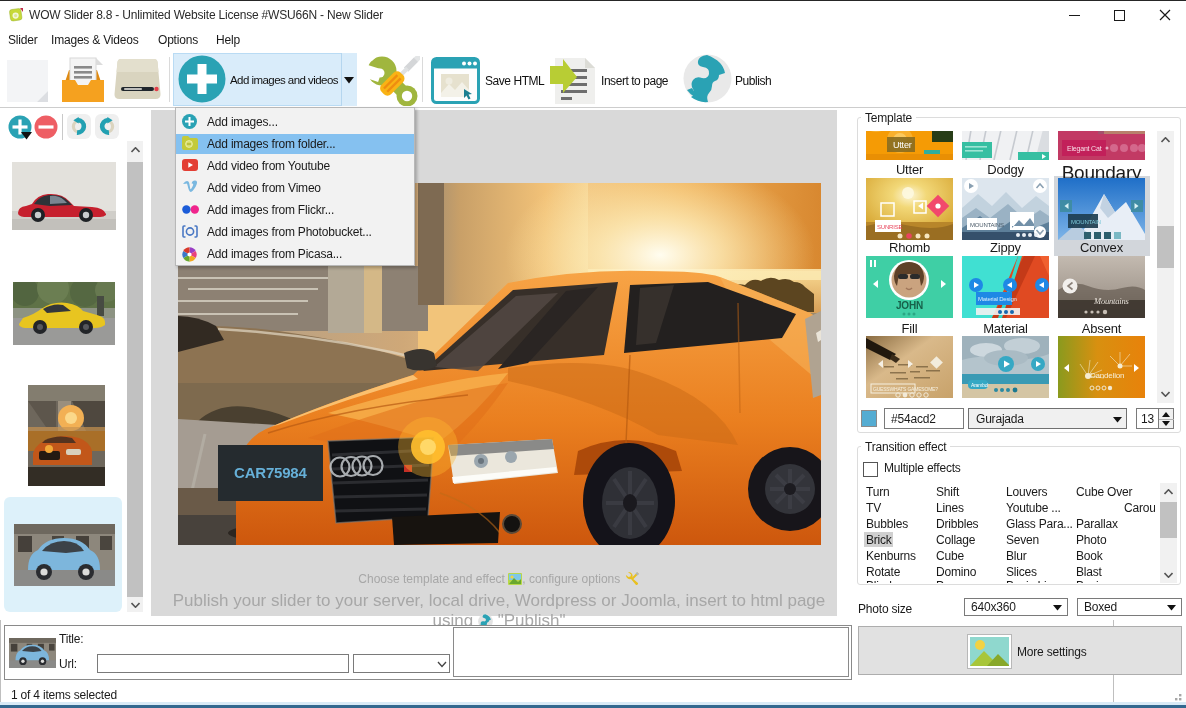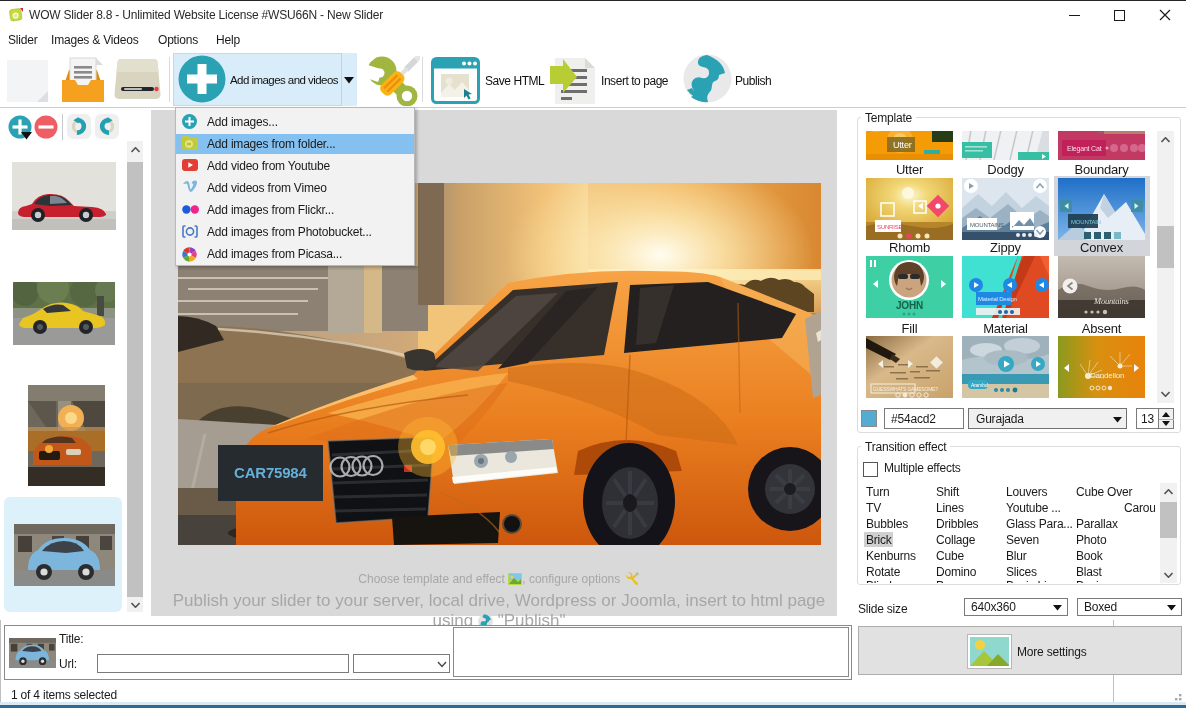--- a/index.html
+++ b/index.html
@@ -448,21 +448,21 @@
         <g fill="#d4688c">
             <circle cx="56" cy="48" r="4"></circle>
             <circle cx="66" cy="48" r="4"></circle>
             <circle cx="76" cy="48" r="4"></circle>
             <circle cx="84" cy="48" r="4"></circle>
           </g>
         <circle cx="49" cy="48" r="1.5" fill="#e8a8c0"></circle>
       </svg>
       <div class="abs" style="left:6px;top:31px;width:87px;text-align:center;font-size:13px;">Utter</div>
       <div class="abs" style="left:102px;top:31px;width:87px;text-align:center;font-size:13px;">Dodgy</div>
-      <div class="abs" style="left:198px;top:31px;width:87px;text-align:center;font-size:13px;">Boundary</div>
+      <div class="abs" style="left:198px;top:31px;width:87px;text-align:center;font-size:19px;">Boundary</div>
 
       <svg class="abs" style="left:6px;top:47px;" width="87" height="62" viewBox="0 0 87 62">
         <defs>
             <radialGradient id="rhsun" cx="50%" cy="28%" r="65%">
               <stop offset="0%" stop-color="#fdf6d8"></stop>
               <stop offset="30%" stop-color="#f2d878"></stop>
               <stop offset="100%" stop-color="#d8a835"></stop>
             </radialGradient>
           </defs>
         <rect width="87" height="62" fill="url(#rhsun)"></rect>
@@ -752,21 +752,21 @@
 
     <div class="abs" style="left:315px;top:375px;width:17px;height:100px;background:#f1f1f1;"></div>
     <svg class="abs" style="left:319px;top:381px;" width="9" height="6" viewBox="0 0 9 6">
         <path d="M0.5,5 L4.5,0.8 L8.5,5" stroke="#555" stroke-width="1.6" fill="none"></path>
       </svg>
     <div class="abs" style="left:315px;top:394px;width:17px;height:36px;background:#c1c1c1;"></div>
     <svg class="abs" style="left:319px;top:464px;" width="9" height="6" viewBox="0 0 9 6">
         <path d="M0.5,1 L4.5,5.2 L8.5,1" stroke="#555" stroke-width="1.6" fill="none"></path>
       </svg>
 
-    <div class="abs" style="left:13px;top:494px;">Slide size</div>
+    <div class="abs" style="left:13px;top:494px;">Photo size</div>
     <div class="abs" style="left:119px;top:490px;width:104px;height:18px;border:1px solid #7a7a7a;box-sizing:border-box;background:#fff;">
       <div class="abs" style="left:6px;top:1px;">640x360</div>
       <svg class="abs" style="left:88px;top:6px;" width="9" height="6" viewBox="0 0 9 6">
           <polygon points="0,0 9,0 4.5,5.5" fill="#111"></polygon>
         </svg>
     </div>
     <div class="abs" style="left:232px;top:490px;width:105px;height:18px;border:1px solid #7a7a7a;box-sizing:border-box;background:#fff;padding-left:32px;">
       <div class="abs" style="left:6px;top:1px;">Boxed</div>
       <svg class="abs" style="left:89px;top:6px;" width="9" height="6" viewBox="0 0 9 6">
           <polygon points="0,0 9,0 4.5,5.5" fill="#111"></polygon>
@@ -847,21 +847,21 @@
 
     <svg class="abs" style="left:6px;top:51px;" width="16" height="12" viewBox="0 0 16 12">
       <rect width="16" height="12" rx="3" fill="#e33e34"></rect>
       <path d="M6.3,3.2 L11,6 L6.3,8.8 Z" fill="#fff"></path>
     </svg>
     <div class="abs" style="left:31px;top:51px;">Add video from Youtube</div>
 
     <svg class="abs" style="left:6px;top:72px;" width="16" height="14" viewBox="0 0 16 14">
       <path d="M1,4 q2,-3 4,-3 q2,0 2.4,3 l0.8,4.5 q0.3,1.5 1.2,0 q1.6,-2.5 1.8,-3.8 q0.2,-1.4 -1.6,-1.2 q0.6,-3 3.4,-2.9 q2.8,0.1 1.8,3.4 q-1,3.4 -3.8,6.6 q-2.6,3 -4,-0.4 q-1,-2.6 -1.6,-5.4 q-0.5,-2.2 -1.6,-1 z" fill="#7ab8e0"></path>
     </svg>
-    <div class="abs" style="left:31px;top:73px;">Add videos from Vimeo</div>
+    <div class="abs" style="left:31px;top:73px;">Add video from Vimeo</div>
 
     <svg class="abs" style="left:6px;top:97px;" width="17" height="9" viewBox="0 0 17 9">
       <circle cx="4.4" cy="4.5" r="4.2" fill="#1c5cd8"></circle>
       <circle cx="12.8" cy="4.5" r="4.2" fill="#f0258c"></circle>
     </svg>
     <div class="abs" style="left:31px;top:95px;">Add images from Flickr...</div>
 
     <svg class="abs" style="left:6px;top:117px;" width="16" height="13" viewBox="0 0 16 13">
       <path d="M3.5,1 H2 Q1,1 1,2 v9 q0,1 1,1 h1.5 M12.5,1 H14 q1,0 1,1 v9 q0,1 -1,1 h-1.5" stroke="#4a78c4" stroke-width="1.6" fill="none"></path>
       <circle cx="8" cy="6.5" r="3.6" fill="none" stroke="#4a78c4" stroke-width="1.6"></circle>

